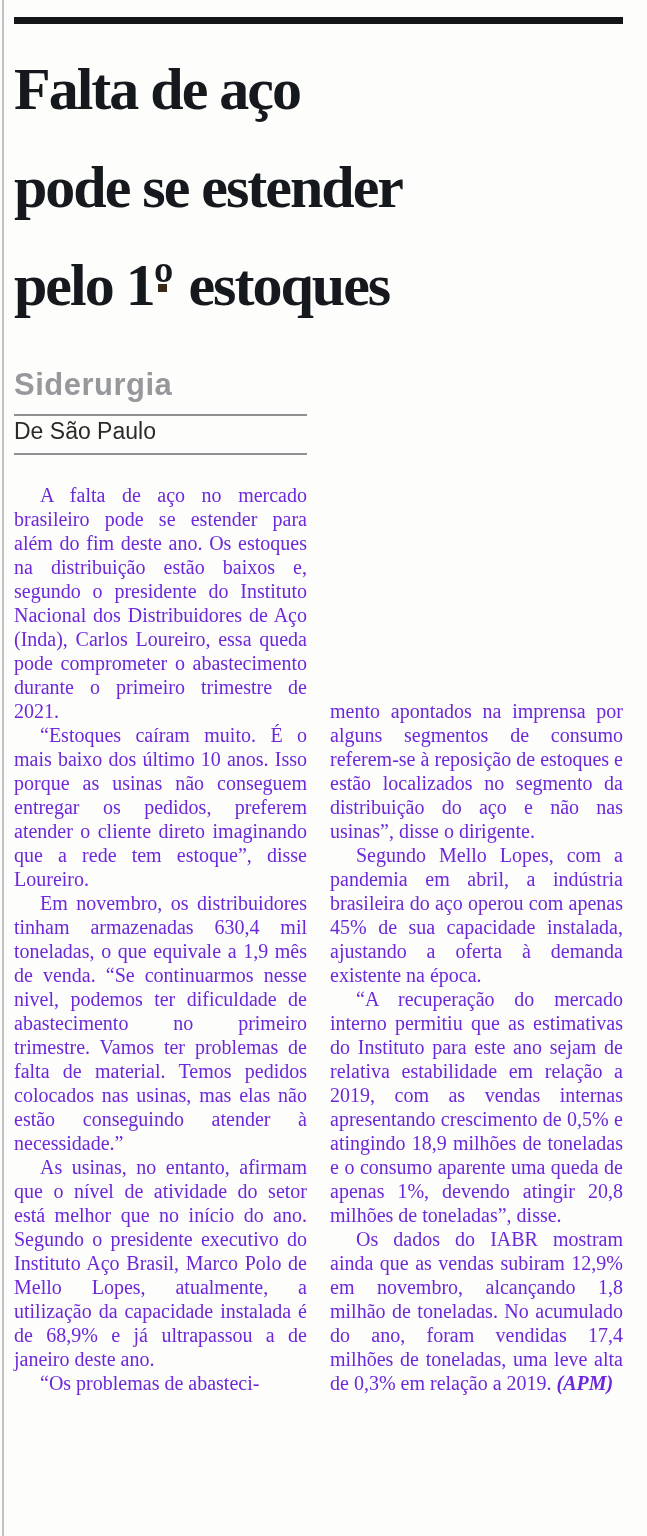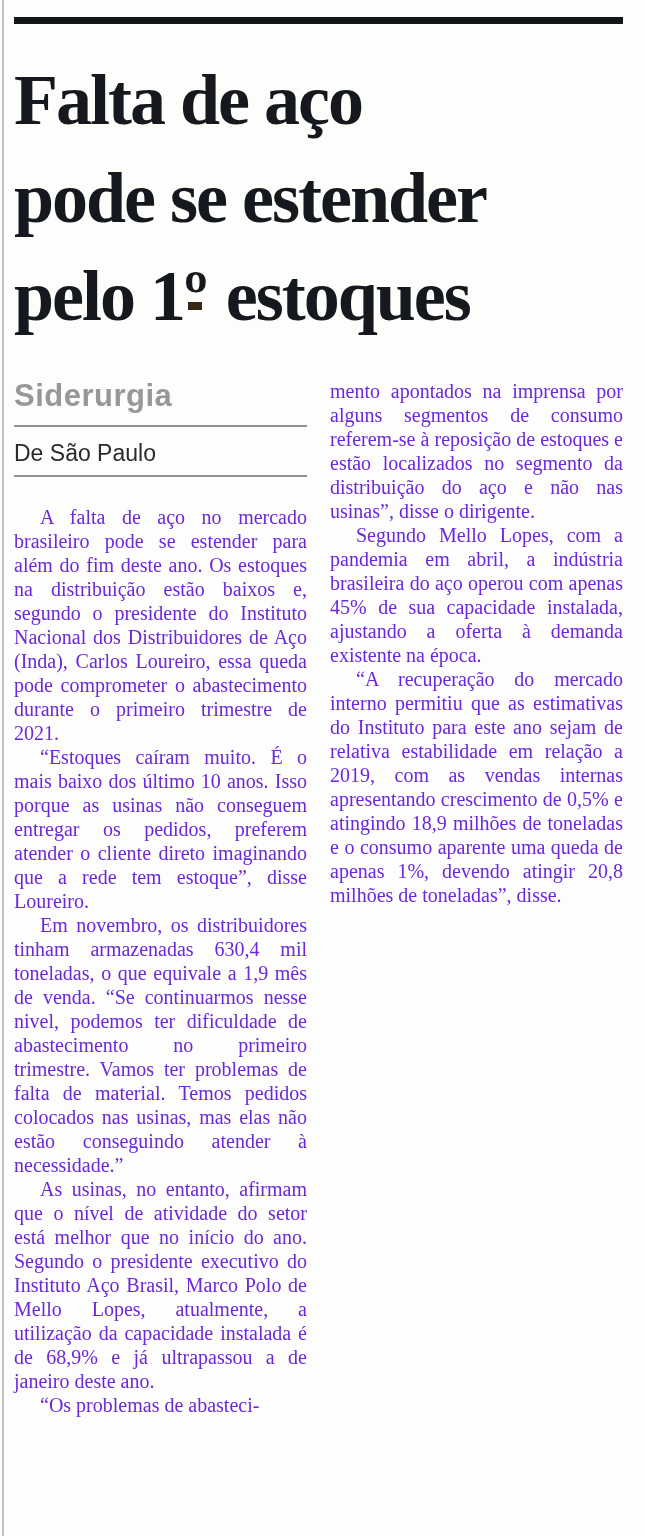--- a/index.html
+++ b/index.html
@@ -21,24 +21,24 @@
   }
   .content {
     position: absolute; left: 14px; top: 0; width: 609px;
   }
   .top-rule {
     margin-top: 17px;
     height: 7px;
     background: #14171a;
   }
   .headline {
-    margin: 27px 0 0 0;
+    margin: 16px 0 0 0;
     font-family: "Liberation Serif", serif;
     font-weight: 700;
-    font-size: 72px;
+    font-size: 60px;
     line-height: 98px;
     letter-spacing: -2px;
     color: #15181c;
   }
   .headline .hl-line { white-space: nowrap; }
   .ord {
     position: relative;
     padding-right: 4px;
   }
   .ord::after {
@@ -46,39 +46,40 @@
     position: absolute;
     left: 4px; right: 8px;
     bottom: 26px;
     height: 8px;
     background: #3a2817;
   }
   .columns {
     display: flex;
     gap: 23px;
     margin-top: 34px;
+    align-items: flex-end;
   }
   .col { width: 293px; }
   .kicker {
     font-family: "Liberation Sans", sans-serif;
     font-weight: 700;
     font-size: 31px;
     line-height: 34px;
     letter-spacing: 0.5px;
     color: #97989b;
   }
   .thin-rule {
     height: 2px;
     background: #8f9193;
     border: none;
     margin: 12px 0 0 0;
   }
   .thin-rule.second { margin-top: 9px; }
   .byline {
-    margin-top: 13px;
+    margin-top: 2px;
     font-family: "Liberation Sans", sans-serif;
     font-size: 23px;
     line-height: 26px;
     color: #2a2a2a;
   }
   .col p {
     margin: 0;
     font-family: "Liberation Serif", serif;
     font-size: 20px;
     line-height: 24px;
@@ -122,17 +123,18 @@
         <p>“Estoques caíram muito. É o mais baixo dos último 10 anos. Isso porque as usinas não conseguem entregar os pedidos, preferem atender o cliente direto imaginando que a rede tem estoque”, disse Loureiro.</p>
         <p>Em novembro, os distribuidores tinham armazenadas 630,4 mil toneladas, o que equivale a 1,9 mês de venda. “Se continuarmos nesse nivel, podemos ter dificuldade de abastecimento no primeiro trimestre. Vamos ter problemas de falta de material. Temos pedidos colocados nas usinas, mas elas não estão conseguindo atender à necessidade.”</p>
         <p>As usinas, no entanto, afirmam que o nível de atividade do setor está melhor que no início do ano. Segundo o presidente executivo do Instituto Aço Brasil, Marco Polo de Mello Lopes, atualmente, a utilização da capacidade instalada é de 68,9% e já ultrapassou a de janeiro deste ano.</p>
         <p>“Os problemas de abasteci-</p>
       </div>
 
       <div class="col col-right">
         <p class="cont">mento apontados na imprensa por alguns segmentos de consumo referem-se à reposição de estoques e estão localizados no segmento da distribuição do aço e não nas usinas”, disse o dirigente.</p>
         <p>Segundo Mello Lopes, com a pandemia em abril, a indústria brasileira do aço operou com apenas 45% de sua capacidade instalada, ajustando a oferta à demanda existente na época.</p>
         <p>“A recuperação do mercado interno permitiu que as estimativas do Instituto para este ano sejam de relativa estabilidade em relação a 2019, com as vendas internas apresentando crescimento de 0,5% e atingindo 18,9 milhões de toneladas e o consumo aparente uma queda de apenas 1%, devendo atingir 20,8 milhões de toneladas”, disse.</p>
+        <p><span>Os dados do IABR mostram ainda que as vendas subiram 12,9% em novembro, alcançando 1,8 milhão de toneladas. No acumulado do ano, foram vendidas 17,4 milhões de toneladas, uma leve alta de 0,3% em relação a 2019. </span><span class="credit">(APM)</span></p>
       </div>
 
     </div>
   </div>
 </div>
 
 </body></html>

